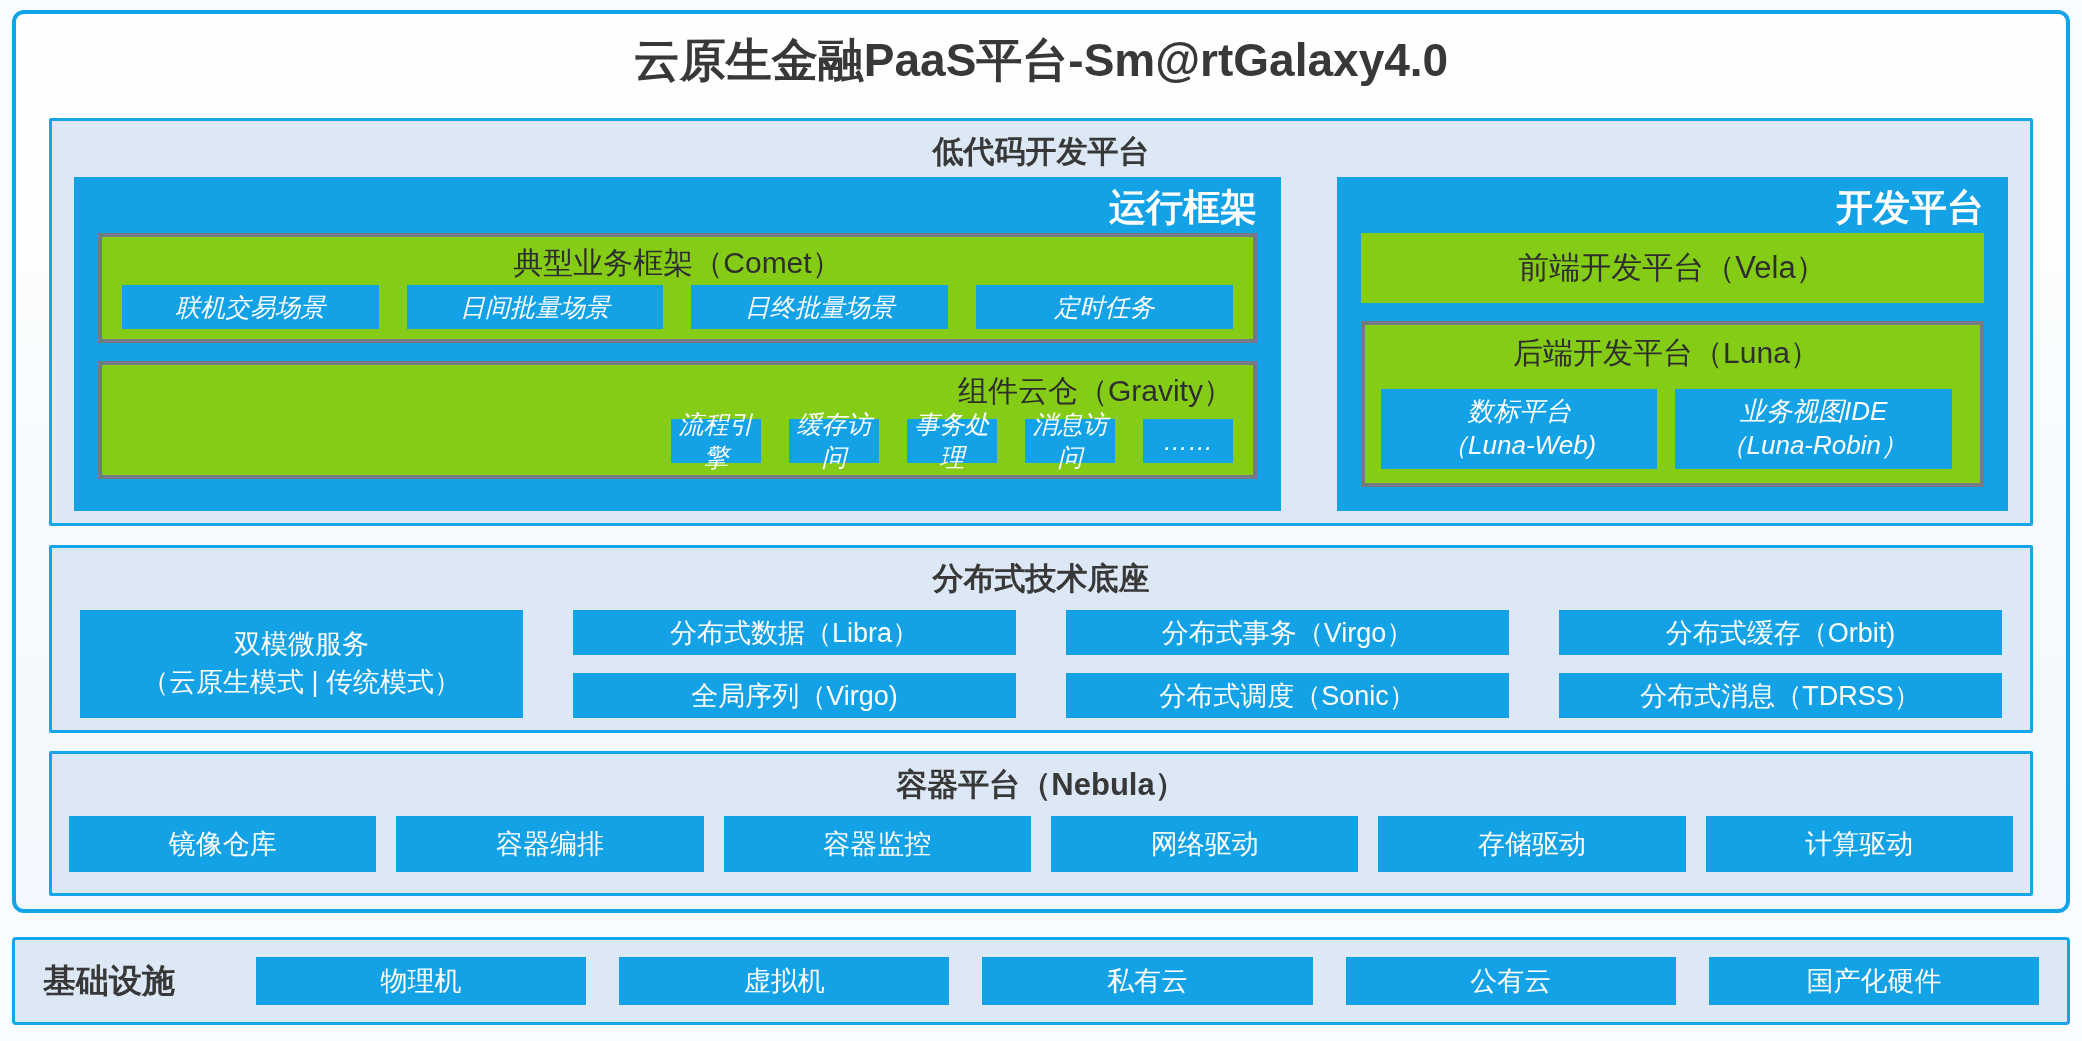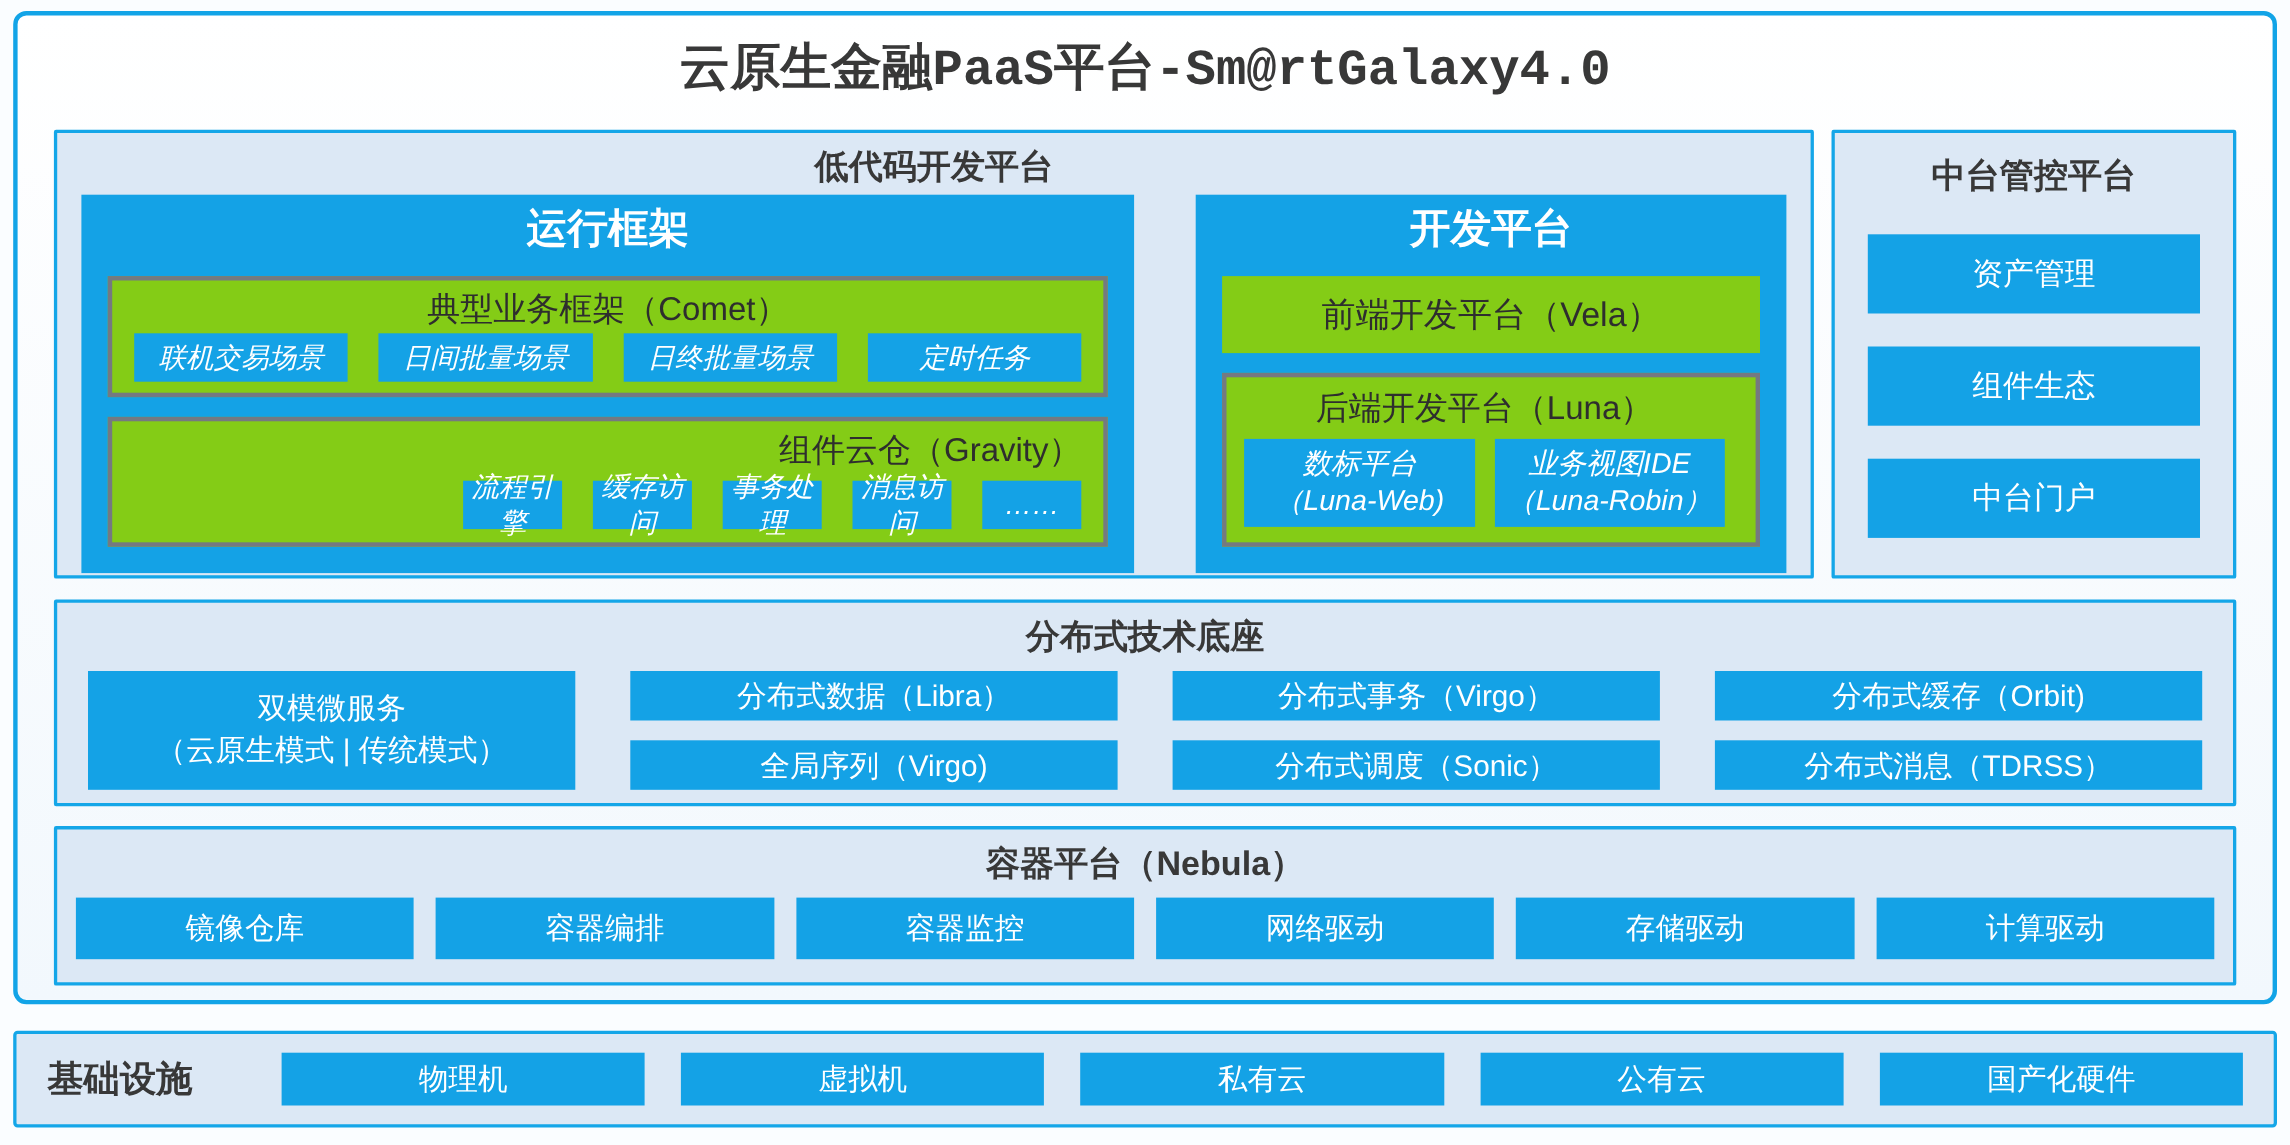--- a/index.html
+++ b/index.html
@@ -13,21 +13,20 @@
     background: linear-gradient(180deg, #ffffff 0%, #f2f8fd 100%);
     padding: 0 33px;
   }
   .main-title {
     height: 104px;
     padding-top: 16px;
     text-align: center;
     font-size: 46px;
     font-weight: 700;
     color: #383838;
-    font-family: Liberation Mono, monospace;
   }
 
   .lp {
     background: #dce8f5;
     border: 3px solid #14a6e8;
     border-radius: 2px;
   }
   .sec-title {
     text-align: center;
     font-size: 31px;
@@ -36,21 +35,21 @@
   }
 
   .row1 { display: flex; gap: 16px; height: 408px; }
   .lowcode { flex: 1 1 auto; padding: 6px 22px 0 22px; display: flex; flex-direction: column; }
   .lc-title { height: 50px; line-height: 50px; }
   .lc-body { display: flex; gap: 16px; flex: 1 1 auto; margin-bottom: 12px; }
 
   .blue-panel { background: #14a2e6; padding: 0 24px 24px 24px; display: flex; flex-direction: column; }
   .bp-runtime { flex: 1.86 1 0; }
   .bp-dev { flex: 1 1 0; margin-left: 40px; }
-  .bp-title { height: 74px; line-height: 62px; text-align: center; font-size: 37px; font-weight: 700; color: #ffffff; }
+  .bp-title { height: 56px; line-height: 62px; text-align: right; font-size: 37px; font-weight: 700; color: #ffffff; }
 
   .white-box { background: #84cc16; }
   .wb-bordered { border: 4px solid #757981; }
   .wb-title { text-align: center; font-size: 30px; color: #2e2e2e; }
 
   .comet { height: 110px; padding: 6px 20px 10px 20px; display: flex; flex-direction: column; justify-content: space-between; }
   .gravity { height: 118px; margin-top: 18px; padding: 6px 20px 12px 20px; display: flex; flex-direction: column; justify-content: space-between; align-items: flex-end; }
   .wb-row { display: flex; gap: 28px; font-style: italic; }
   .wb-row .bb { flex: 1 1 0; height: 44px; font-size: 25px; }
 
@@ -142,26 +141,20 @@
                 <span class="line">业务视图IDE</span>
                 <span class="line">（Luna-Robin）</span>
               </div>
             </div>
           </div>
         </div>
 
       </div>
     </div>
 
-    <div class="lp midplatform">
-      <div class="sec-title mid-title">中台管控平台</div>
-      <div class="bb mid-box">资产管理</div>
-      <div class="bb mid-box">组件生态</div>
-      <div class="bb mid-box">中台门户</div>
-    </div>
 
   </div>
 
   <div class="lp row2">
     <div class="sec-title row2-title">分布式技术底座</div>
     <div class="row2-grid">
       <div class="r2-col dual">
         <div class="bb">
           <span class="line">双模微服务</span>
           <span class="line">（云原生模式 | 传统模式）</span>

